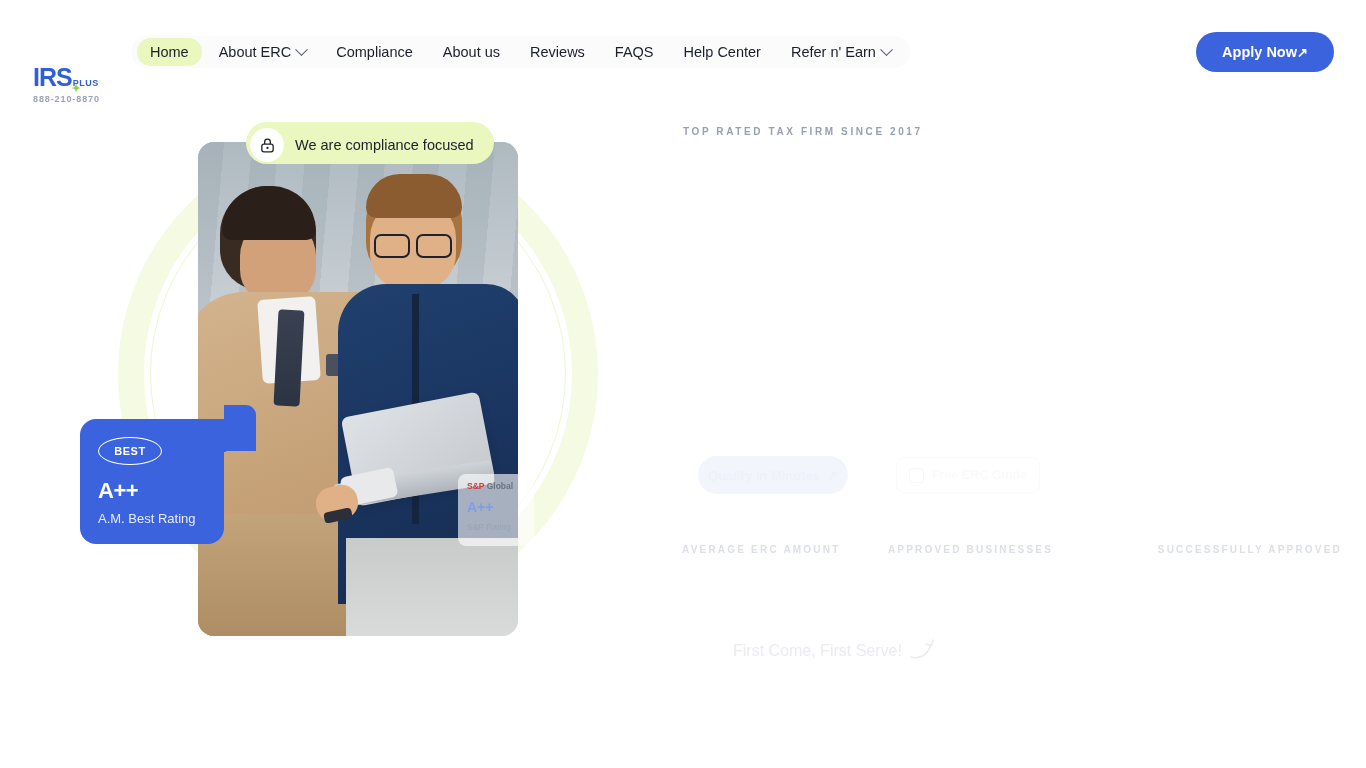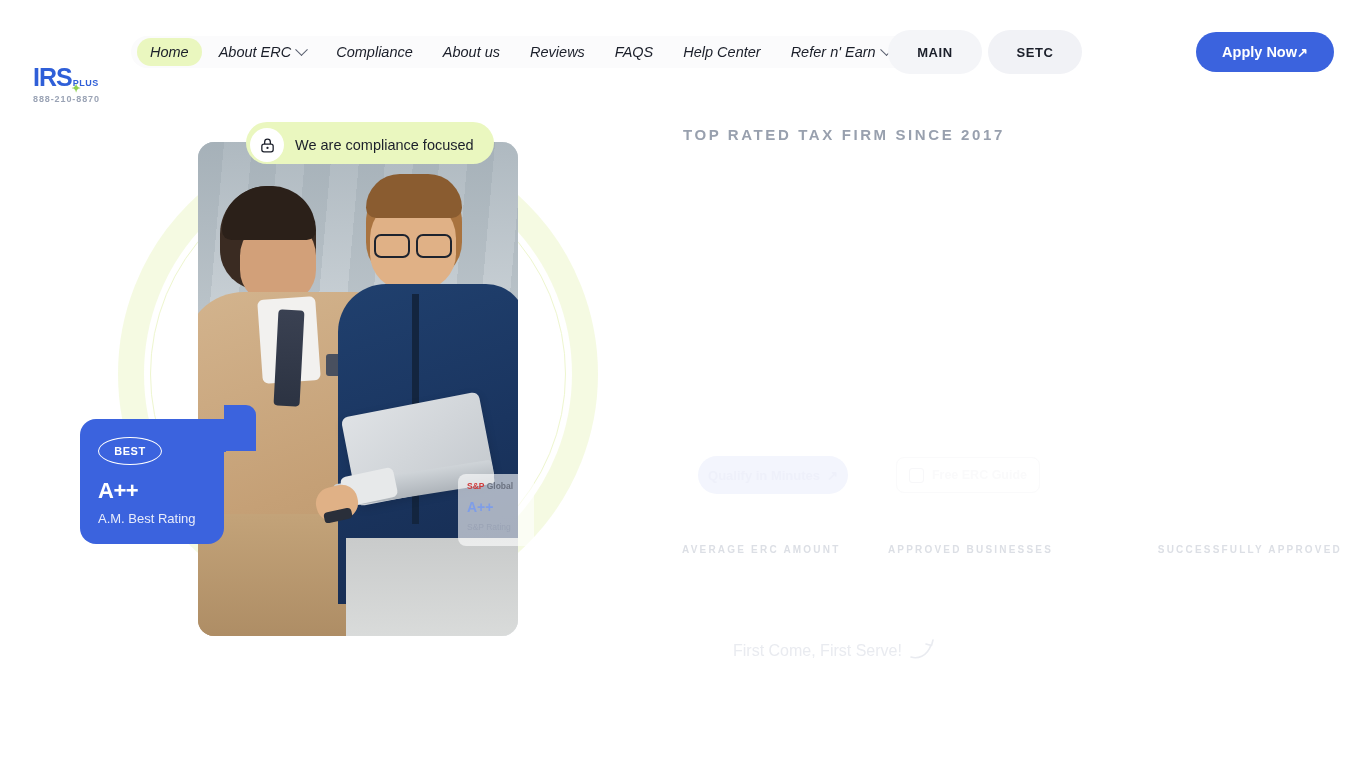--- a/index.html
+++ b/index.html
@@ -41,21 +41,21 @@
   .logo-phone {
     font-size:9px; color:#9aa3b5; letter-spacing:0.9px;
     margin-top:4px; font-weight:600;
   }
 
   .nav {
     position:absolute; left:131px; top:36px;
     display:flex; align-items:center; gap:4px;
     background:#fbfbfc;
     border-radius:22px;
-    padding:0 6px; height:32px;font-style:italic;
+    padding:0 6px; height:32px;
   }
   .nav-item {
     display:flex; align-items:center; gap:6px;
     padding:6px 13px;
     font-size:14.5px; color:#1b1f2a;
     border-radius:16px;
     white-space:nowrap;
     cursor:pointer;
   }
   .nav-item.active {
@@ -238,21 +238,21 @@
   .sp-top { font-size:8.5px; font-weight:bold; line-height:1; }
   .sp-amp { color:#d03a3a; }
   .sp-global { color:#6b7280; font-weight:600; }
   .sp-grade { color:#7e9de8; font-size:14px; font-weight:bold; margin-top:8px; }
   .sp-label { color:#9aa3b5; font-size:8.5px; margin-top:7px; }
 
   
   .hero-right { position:absolute; left:660px; top:104px; width:706px; height:600px; }
   .eyebrow {
     position:absolute; left:23px; top:22px;
-    font-size:15px; color:#98a0ae; letter-spacing:2.6px; font-weight:600;
+    font-size:10px; color:#98a0ae; letter-spacing:2.6px; font-weight:600;
     white-space:nowrap;
   }
   .cta-row { position:absolute; left:38px; top:352px; display:flex; align-items:center; gap:48px; }
   .cta-primary {
     width:150px; height:38px; border-radius:19px;
     background:#f3f5fd;
     display:flex; align-items:center; justify-content:center; gap:7px;
     color:#eef0fa; font-size:13px; font-weight:bold;
     border:none; cursor:pointer;
   }
@@ -317,24 +317,20 @@
     </div>
     <div class="nav-item">
       <span>Help Center</span>
     </div>
     <div class="nav-item">
       <span>Refer n' Earn</span>
       <i class="chev"></i>
     </div>
   </nav>
 
-  <div class="seg-group">
-    <div class="seg-btn">MAIN</div>
-    <div class="seg-btn setc">SETC</div>
-  </div>
 
 
   <button class="apply-btn">
     <span>Apply Now</span>
     <span class="arrow-ne">↗</span>
   </button>
 </div>
 
 <div class="hero-left">
 

